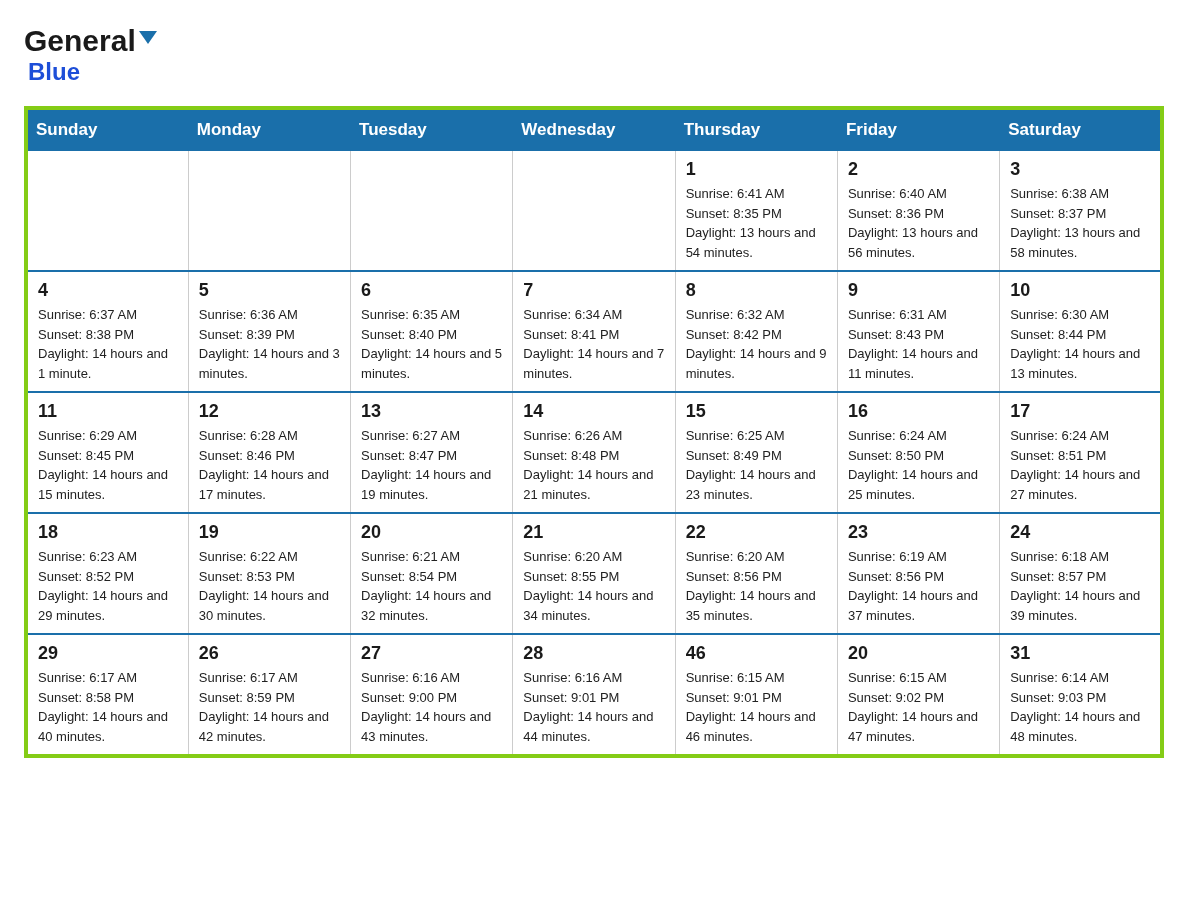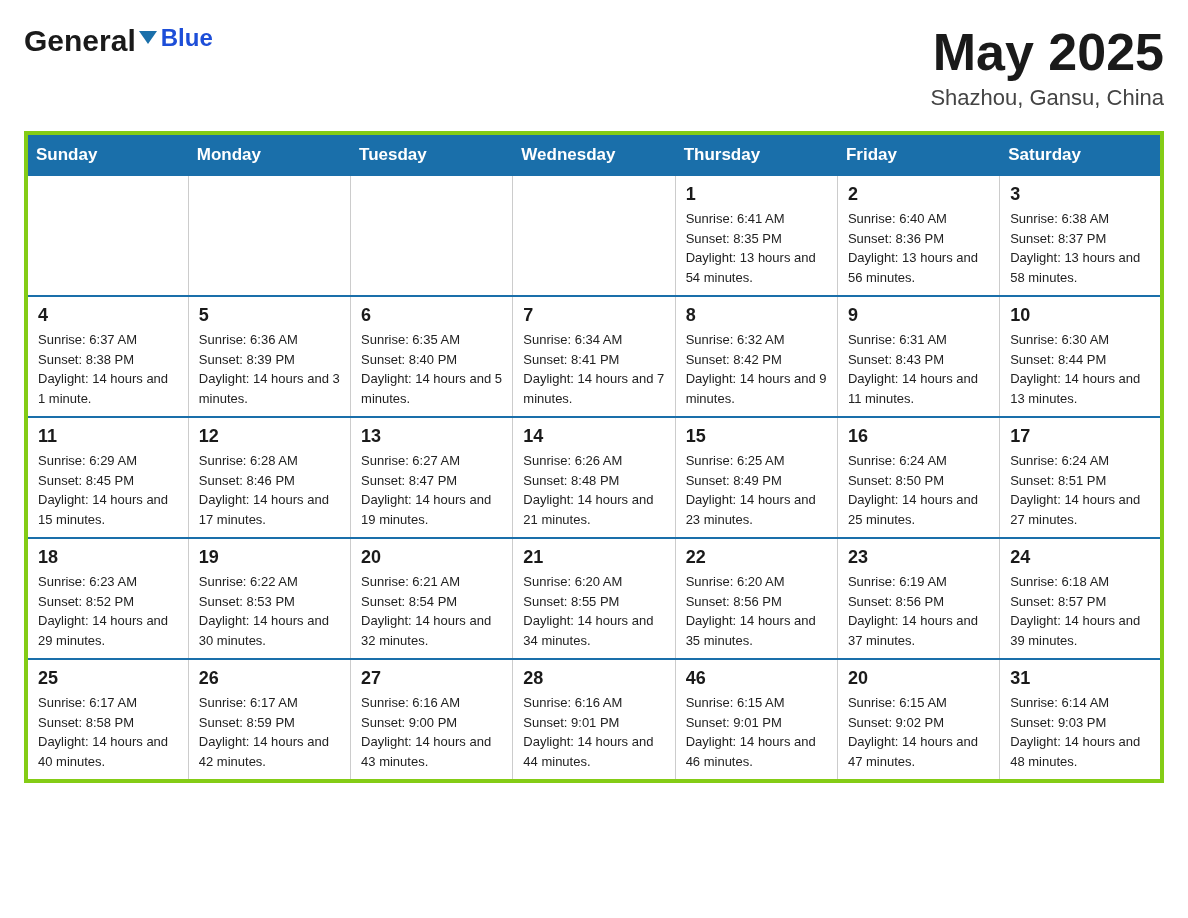--- a/index.html
+++ b/index.html
@@ -11,21 +11,21 @@
       min-height: 918px;
     }
     .header {
       display: flex;
       justify-content: space-between;
       align-items: flex-start;
       margin-bottom: 20px;
     }
     .logo {
       display: flex;
-      flex-direction: row;
+      flex-direction: column;
       align-items: flex-start;
     }
     .title-block {
       text-align: right;
     }
     .month-title {
       font-size: 52px;
       font-weight: bold;
       color: #1a1a1a;
       line-height: 1.1;
@@ -105,24 +105,20 @@
 </head>
 <body>
 
 <div class="header">
   <div class="logo">
     <div class="logo-row1">
       <span class="logo-text-general">General</span>
       <span class="logo-icon"></span>
     </div>
     <div class="logo-row2">Blue</div>
-  </div>
-  <div class="title-block">
-    <div class="month-title">May 2025</div>
-    <div class="location">Shazhou, Gansu, China</div>
   </div>
 </div>
 
 <table class="calendar">
   <thead>
     <tr>
     <th>Sunday</th>
         <th>Monday</th>
         <th>Tuesday</th>
         <th>Wednesday</th>
@@ -307,21 +303,21 @@
         <td>
           <div class="day-num">24</div>
           <div class="day-info">Sunrise: 6:18 AM
 Sunset: 8:57 PM
 Daylight: 14 hours
 and 39 minutes.</div>
         </td>
       </tr>
       <tr class="row-divider">
         <td>
-          <div class="day-num">25</div>
+          <div class="day-num">29</div>
           <div class="day-info">Sunrise: 6:17 AM
 Sunset: 8:58 PM
 Daylight: 14 hours
 and 40 minutes.</div>
         </td>
         <td>
           <div class="day-num">26</div>
           <div class="day-info">Sunrise: 6:17 AM
 Sunset: 8:59 PM
 Daylight: 14 hours

